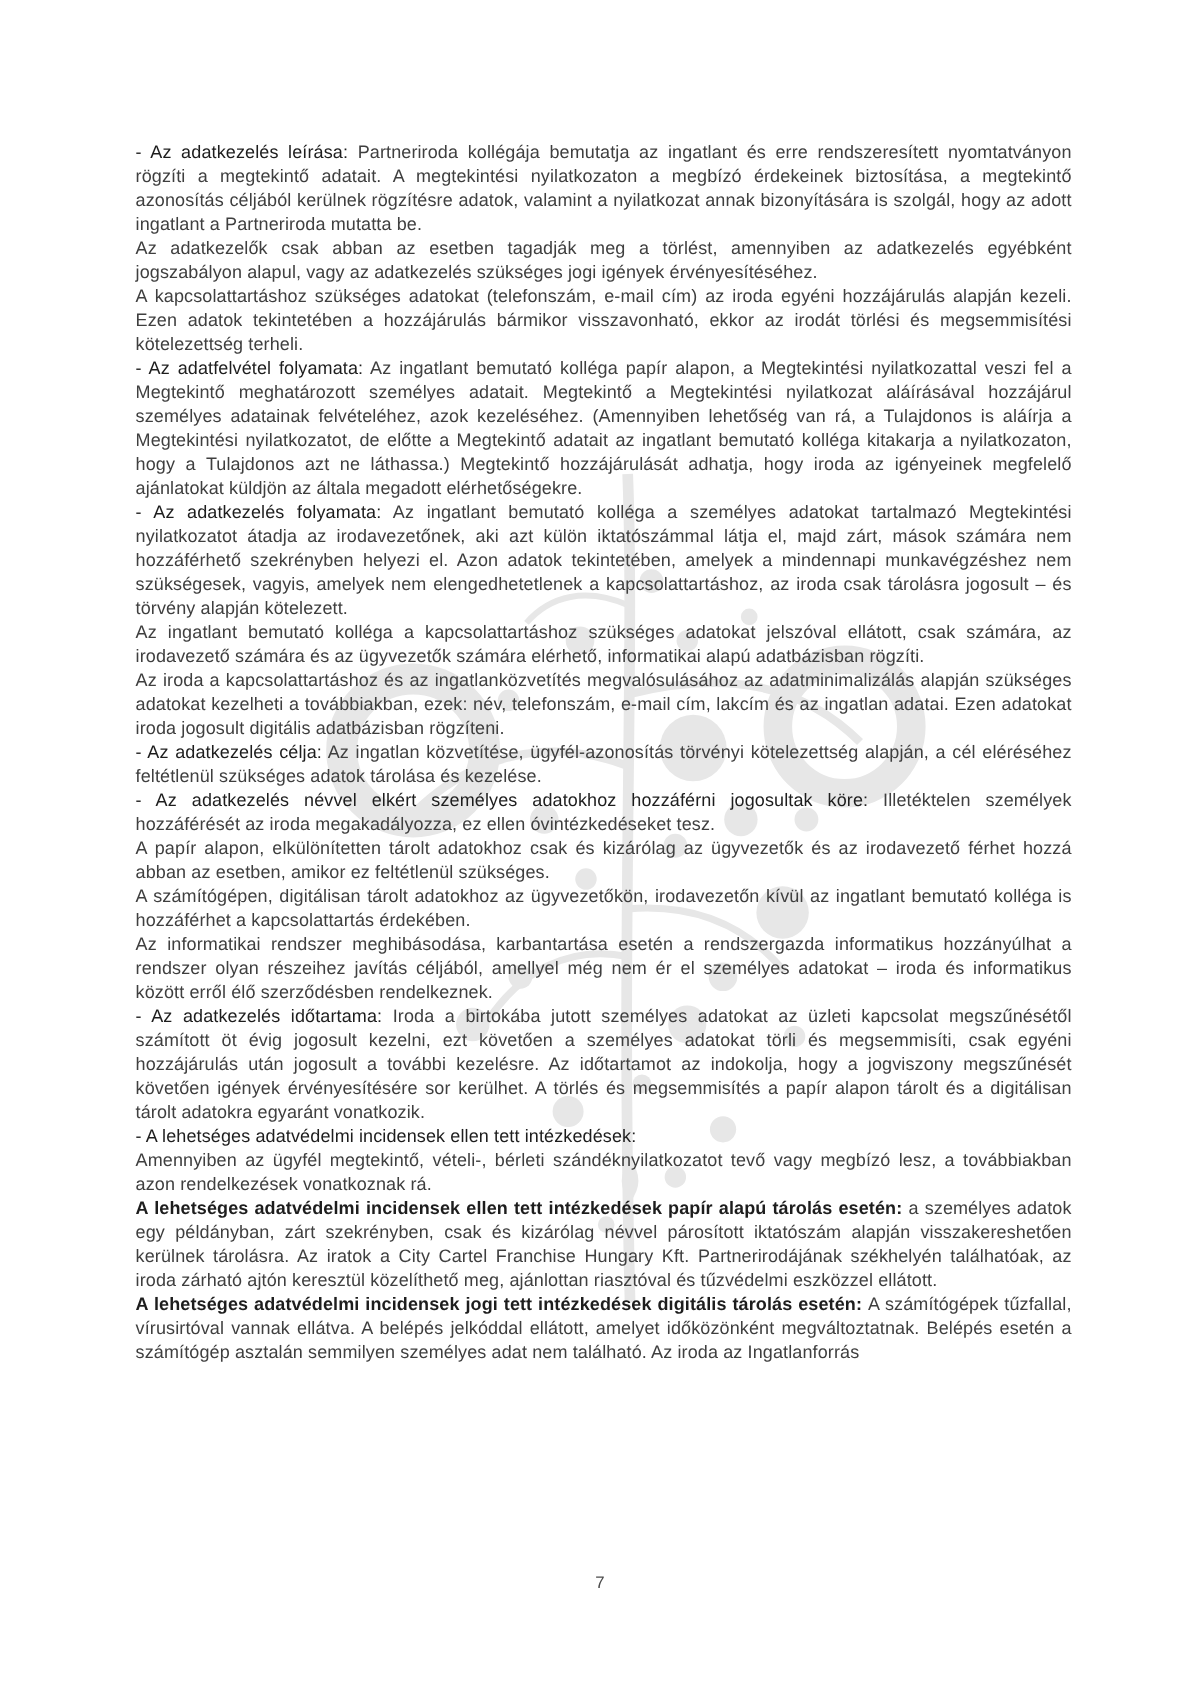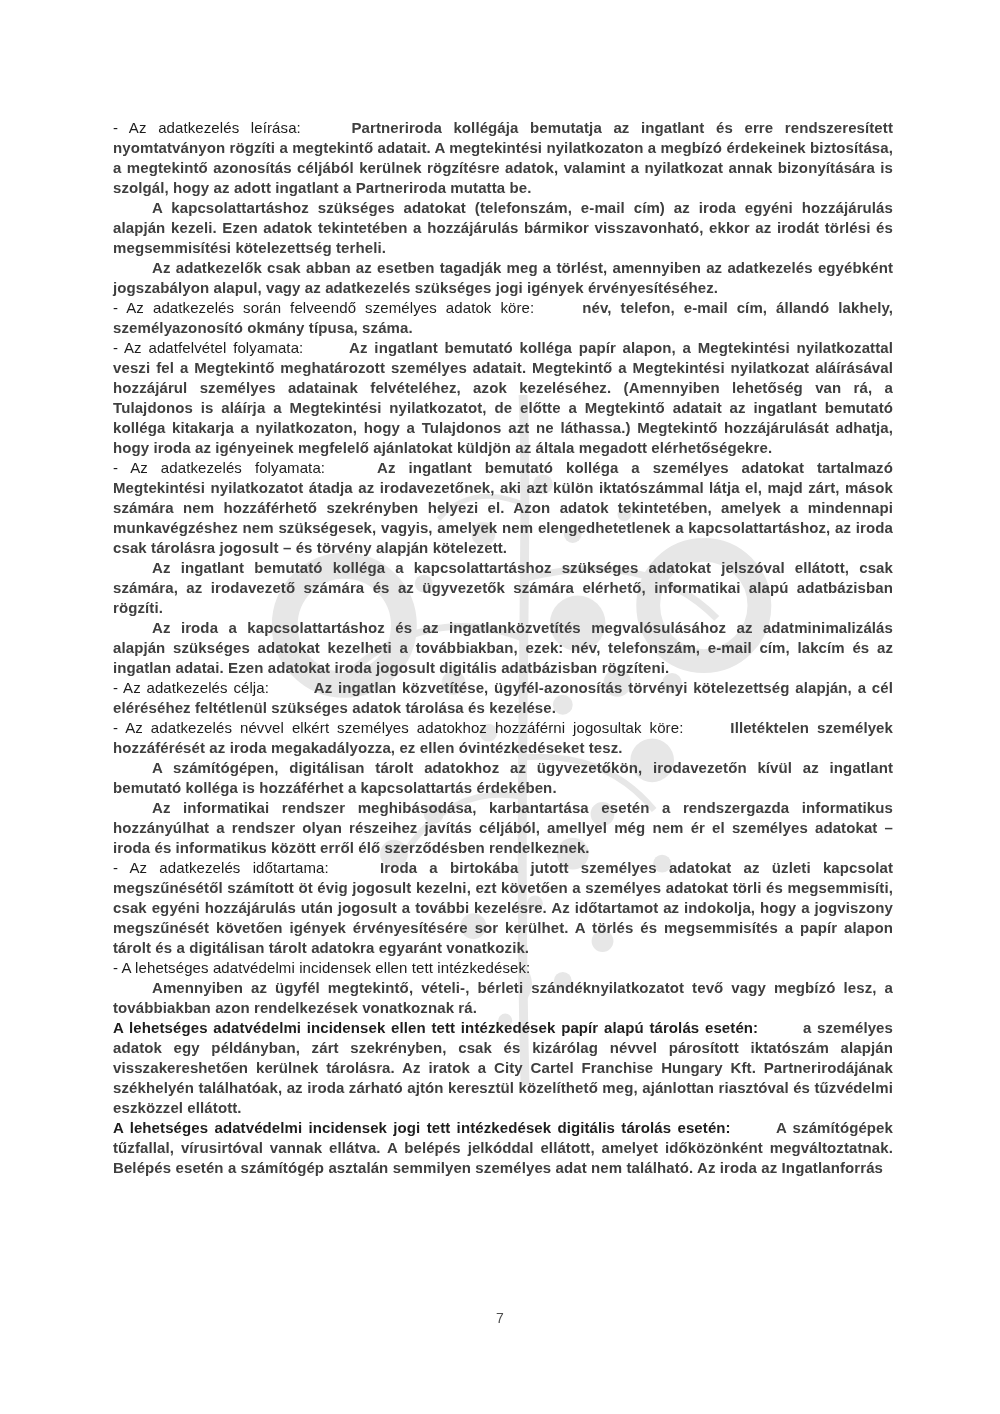--- a/index.html
+++ b/index.html
@@ -37,21 +37,21 @@
     font-size:15px;
     line-height:20px;
     letter-spacing:0.1px;
   }
   .doc-body p{
     margin:0;
     text-align:justify;
   }
   .seg-b{font-weight:normal;color:var(--heading-color);}
   .seg-bi{font-weight:bold;color:var(--heading-color);}
-  .seg-r{font-weight:bold;margin-left:39px;}
+  .seg-r{font-weight:normal;}
   .page-number{
     position:absolute;
     left:0;top:1310px;
     width:1000px;
     text-align:center;
     font-size:14px;
     color:#4d4d4d;
     z-index:1;
   }
 </style>
@@ -93,29 +93,29 @@
       <circle cx="300" cy="150" r="9"></circle>
       <circle cx="352" cy="130" r="7"></circle>
       <circle cx="150" cy="200" r="9"></circle>
       <circle cx="400" cy="300" r="10"></circle>
       <path d="M252,585 q14,18 0,36 q-14,-18 0,-36"></path>
     </g>
   </svg>
 
   <div class="doc-body">
       <p><span class="seg-b">- Az adatkezelés leírása: </span><span class="seg-r">Partneriroda kollégája bemutatja az ingatlant és erre rendszeresített nyomtatványon rögzíti a megtekintő adatait. A megtekintési nyilatkozaton a megbízó érdekeinek biztosítása, a megtekintő azonosítás céljából kerülnek rögzítésre adatok, valamint a nyilatkozat annak bizonyítására is szolgál, hogy az adott ingatlant a Partneriroda mutatta be.</span></p>
+      <p><span class="seg-r">Az adatkezelők csak abban az esetben tagadják meg a törlést, amennyiben az adatkezelés egyébként jogszabályon alapul, vagy az adatkezelés szükséges jogi igények érvényesítéséhez.</span></p>
       <p><span class="seg-r">A kapcsolattartáshoz szükséges adatokat (telefonszám, e-mail cím) az iroda egyéni hozzájárulás alapján kezeli. Ezen adatok tekintetében a hozzájárulás bármikor visszavonható, ekkor az irodát törlési és megsemmisítési kötelezettség terheli.</span></p>
-      <p><span class="seg-r">Az adatkezelők csak abban az esetben tagadják meg a törlést, amennyiben az adatkezelés egyébként jogszabályon alapul, vagy az adatkezelés szükséges jogi igények érvényesítéséhez.</span></p>
-      <p><span class="seg-b">- Az adatkezelés során felveendő személyes adatok köre: </span><span class="seg-r">név, telefon, e-mail cím, állandó lakhely, személyazonosító okmány típusa, száma.</span></p>
       <p><span class="seg-b">- Az adatfelvétel folyamata: </span><span class="seg-r">Az ingatlant bemutató kolléga papír alapon, a Megtekintési nyilatkozattal veszi fel a Megtekintő meghatározott személyes adatait. Megtekintő a Megtekintési nyilatkozat aláírásával hozzájárul személyes adatainak felvételéhez, azok kezeléséhez. (Amennyiben lehetőség van rá, a Tulajdonos is aláírja a Megtekintési nyilatkozatot, de előtte a Megtekintő adatait az ingatlant bemutató kolléga kitakarja a nyilatkozaton, hogy a Tulajdonos azt ne láthassa.) Megtekintő hozzájárulását adhatja, hogy iroda az igényeinek megfelelő ajánlatokat küldjön az általa megadott elérhetőségekre.</span></p>
       <p><span class="seg-b">- Az adatkezelés folyamata: </span><span class="seg-r">Az ingatlant bemutató kolléga a személyes adatokat tartalmazó Megtekintési nyilatkozatot átadja az irodavezetőnek, aki azt külön iktatószámmal látja el, majd zárt, mások számára nem hozzáférhető szekrényben helyezi el. Azon adatok tekintetében, amelyek a mindennapi munkavégzéshez nem szükségesek, vagyis, amelyek nem elengedhetetlenek a kapcsolattartáshoz, az iroda csak tárolásra jogosult – és törvény alapján kötelezett.</span></p>
       <p><span class="seg-r">Az ingatlant bemutató kolléga a kapcsolattartáshoz szükséges adatokat jelszóval ellátott, csak számára, az irodavezető számára és az ügyvezetők számára elérhető, informatikai alapú adatbázisban rögzíti.</span></p>
       <p><span class="seg-r">Az iroda a kapcsolattartáshoz és az ingatlanközvetítés megvalósulásához az adatminimalizálás alapján szükséges adatokat kezelheti a továbbiakban, ezek: név, telefonszám, e-mail cím, lakcím és az ingatlan adatai. Ezen adatokat iroda jogosult digitális adatbázisban rögzíteni.</span></p>
       <p><span class="seg-b">- Az adatkezelés célja: </span><span class="seg-r">Az ingatlan közvetítése, ügyfél-azonosítás törvényi kötelezettség alapján, a cél eléréséhez feltétlenül szükséges adatok tárolása és kezelése.</span></p>
       <p><span class="seg-b">- Az adatkezelés névvel elkért személyes adatokhoz hozzáférni jogosultak köre: </span><span class="seg-r">Illetéktelen személyek hozzáférését az iroda megakadályozza, ez ellen óvintézkedéseket tesz.</span></p>
+      <p><span class="seg-r">A papír alapon, elkülönítetten tárolt adatokhoz csak és kizárólag az ügyvezetők és az irodavezető férhet hozzá abban az esetben, amikor ez feltétlenül szükséges.</span></p>
       <p><span class="seg-r">A számítógépen, digitálisan tárolt adatokhoz az ügyvezetőkön, irodavezetőn kívül az ingatlant bemutató kolléga is hozzáférhet a kapcsolattartás érdekében.</span></p>
       <p><span class="seg-r">Az informatikai rendszer meghibásodása, karbantartása esetén a rendszergazda informatikus hozzányúlhat a rendszer olyan részeihez javítás céljából, amellyel még nem ér el személyes adatokat – iroda és informatikus között erről élő szerződésben rendelkeznek.</span></p>
       <p><span class="seg-b">- Az adatkezelés időtartama: </span><span class="seg-r">Iroda a birtokába jutott személyes adatokat az üzleti kapcsolat megszűnésétől számított öt évig jogosult kezelni, ezt követően a személyes adatokat törli és megsemmisíti, csak egyéni hozzájárulás után jogosult a további kezelésre. Az időtartamot az indokolja, hogy a jogviszony megszűnését követően igények érvényesítésére sor kerülhet. A törlés és megsemmisítés a papír alapon tárolt és a digitálisan tárolt adatokra egyaránt vonatkozik.</span></p>
       <p><span class="seg-b">- A lehetséges adatvédelmi incidensek ellen tett intézkedések:</span></p>
       <p><span class="seg-r">Amennyiben az ügyfél megtekintő, vételi-, bérleti szándéknyilatkozatot tevő vagy megbízó lesz, a továbbiakban azon rendelkezések vonatkoznak rá.</span></p>
       <p><span class="seg-bi">A lehetséges adatvédelmi incidensek ellen tett intézkedések papír alapú tárolás esetén: </span><span class="seg-r">a személyes adatok egy példányban, zárt szekrényben, csak és kizárólag névvel párosított iktatószám alapján visszakereshetően kerülnek tárolásra. Az iratok a City Cartel Franchise Hungary Kft. Partnerirodájának székhelyén találhatóak, az iroda zárható ajtón keresztül közelíthető meg, ajánlottan riasztóval és tűzvédelmi eszközzel ellátott.</span></p>
       <p><span class="seg-bi">A lehetséges adatvédelmi incidensek jogi tett intézkedések digitális tárolás esetén: </span><span class="seg-r">A számítógépek tűzfallal, vírusirtóval vannak ellátva. A belépés jelkóddal ellátott, amelyet időközönként megváltoztatnak. Belépés esetén a számítógép asztalán semmilyen személyes adat nem található. Az iroda az Ingatlanforrás</span></p>
     </div>
 
   <div class="page-number">7</div>

